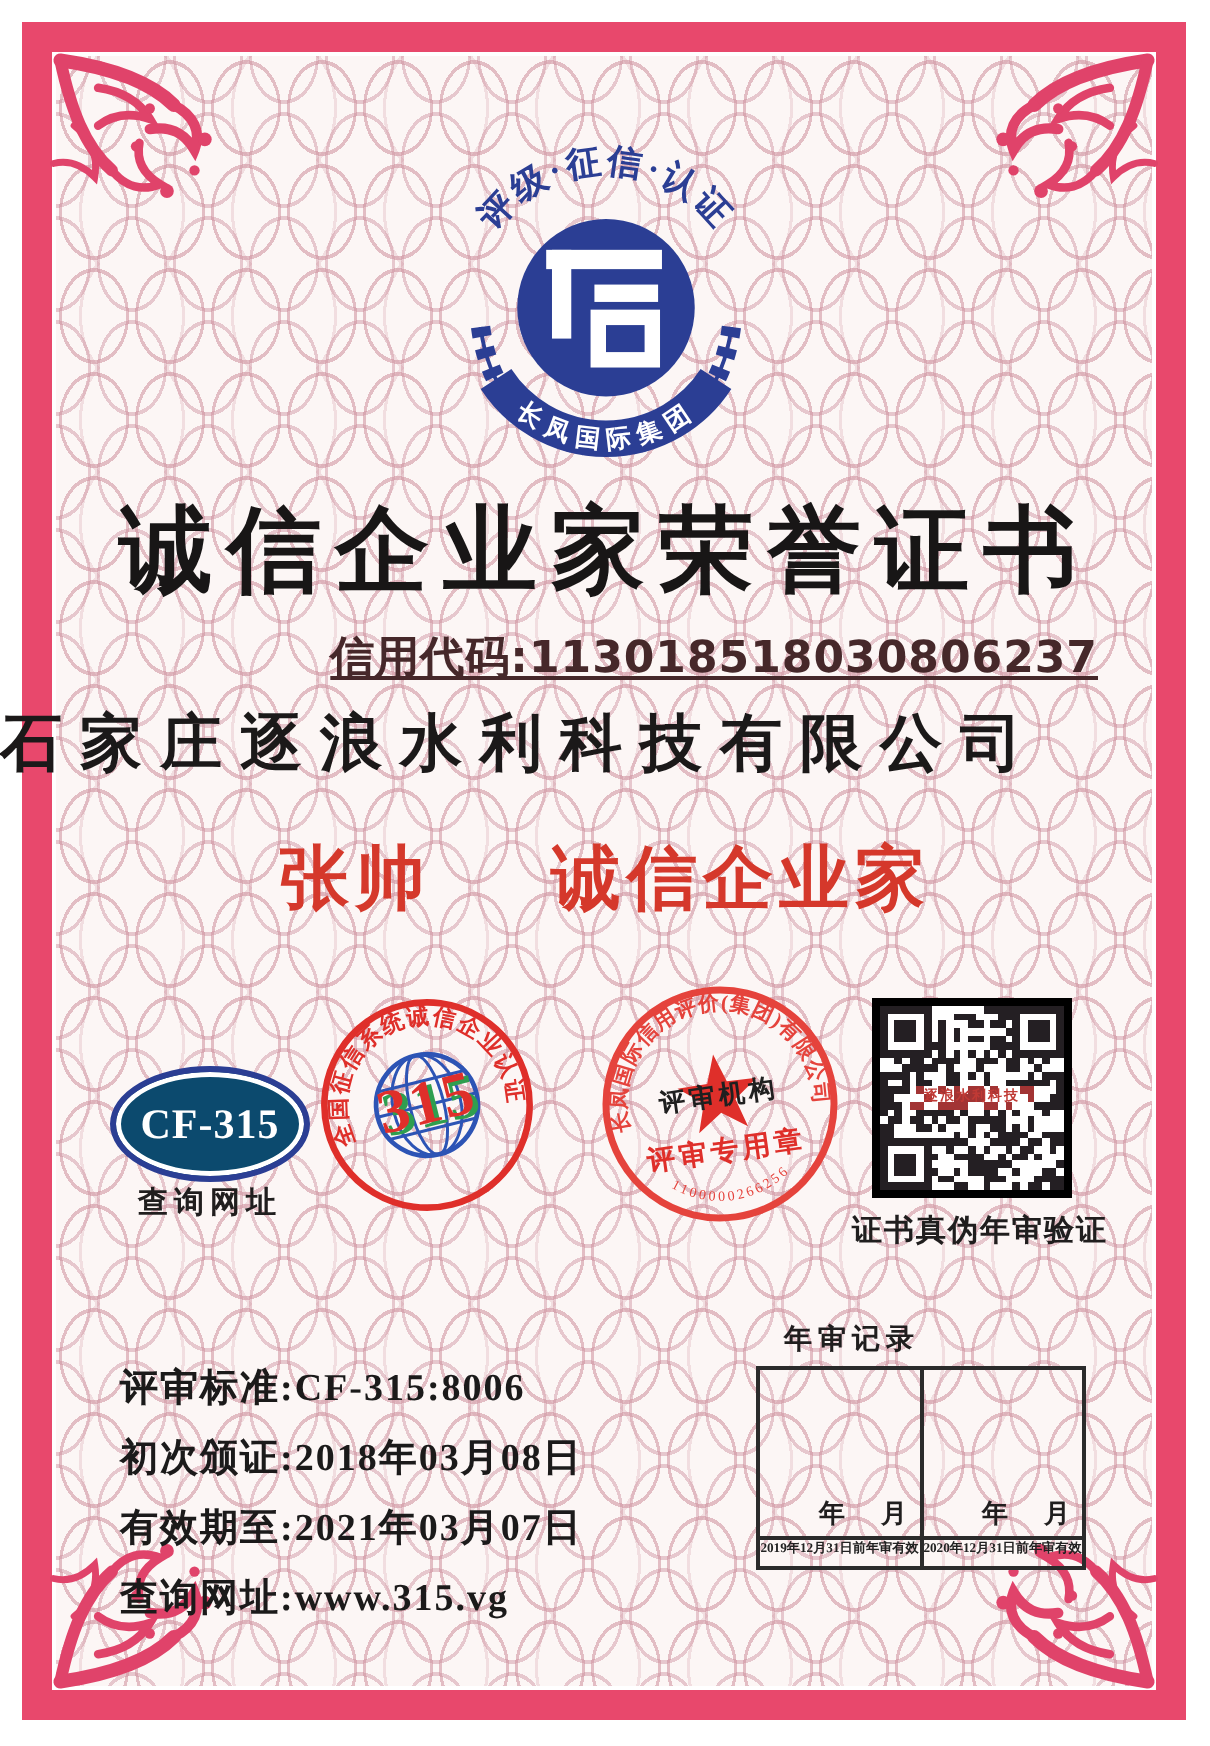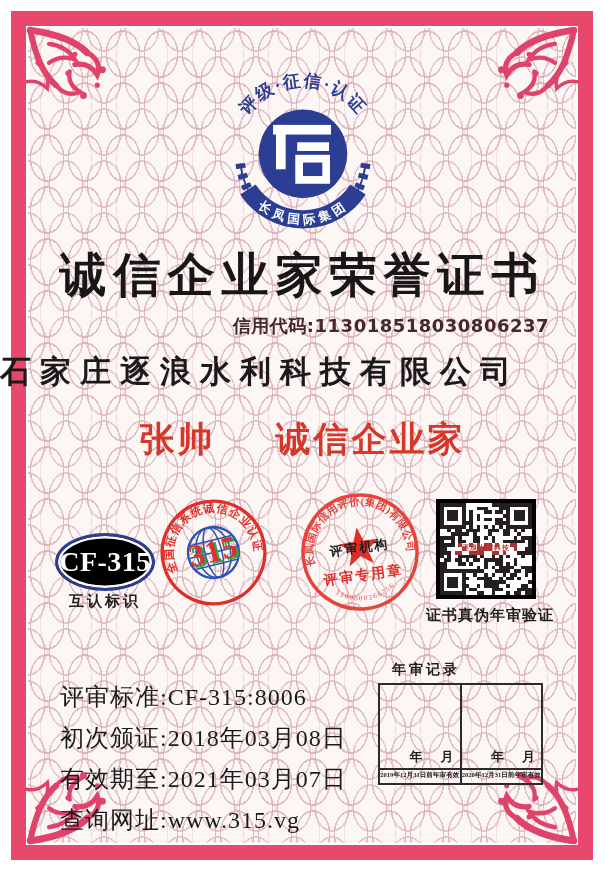--- a/index.html
+++ b/index.html
@@ -19,51 +19,51 @@
   .fl-tr{right:26px;top:25px;transform:scaleX(-1);}
   .fl-bl{left:25px;bottom:27px;transform:scaleY(-1);}
   .fl-br{right:26px;bottom:27px;transform:scale(-1,-1);}
 
   .emblem{position:absolute;left:221px;top:64px;width:164px;height:172px;}
 
   .title{position:absolute;left:0;right:0;top:244px;text-align:center;
          font-family:Liberation Mono, monospace;
          font-weight:900;font-size:47px;letter-spacing:7px;color:#181616;white-space:nowrap;}
   .credit{position:absolute;right:56px;top:314px;font-family:"DejaVu Sans","Liberation Sans",sans-serif;
-          font-weight:bold;font-size:18px;color:#46282a;letter-spacing:.5px;}
+          font-weight:bold;font-size:22px;color:#46282a;letter-spacing:.5px;text-decoration:underline;}
   .company{position:absolute;left:0;right:0;top:351px;
            font-family:Liberation Sans, sans-serif;
            font-weight:900;font-size:31px;letter-spacing:9px;color:#1b1919;white-space:nowrap;}
   .names{position:absolute;left:0;right:0;top:416px;display:flex;justify-content:center;gap:60px;
          font-family:"DejaVu Sans","Liberation Sans",sans-serif;
          font-weight:900;font-size:35px;color:#d5382b;}
   .names span{letter-spacing:3px;white-space:nowrap;}
 
   .cf315{position:absolute;left:55px;top:533px;width:94px;height:52px;border-radius:50%;
-         background:#000000;border:3px solid #2b3e94;box-shadow:inset 0 0 0 2.5px #ffffff;
+         background:#0c4a6e;border:3px solid #2b3e94;box-shadow:inset 0 0 0 2.5px #ffffff;
          display:flex;align-items:center;justify-content:center;
-         color:#ffffff;font-weight:bold;font-size:28px;letter-spacing:.5px;}
+         color:#ffffff;font-weight:bold;font-size:21px;letter-spacing:.5px;}
   .mutual{position:absolute;left:56px;top:592px;width:98px;text-align:center;
           font-weight:bold;font-size:15px;letter-spacing:3px;color:#201e1e;}
 
   .seal-globe{position:absolute;left:157px;top:496px;width:113px;height:113px;transform:rotate(-14deg);}
   .seal-org{position:absolute;left:298px;top:490px;width:124px;height:124px;transform:rotate(-8deg);}
 
   .qr-wrap{position:absolute;left:436px;top:499px;width:100px;height:100px;background:#000000;padding:0;}
   #qr{display:grid;grid-template-columns:repeat(25,1fr);grid-template-rows:repeat(25,1fr);
       width:92px;height:92px;margin:4px;background:#ffffff;}
   .qm{background:#241f23;}
   .qr-red{background:#a23434;}
   .qr-center-text{position:absolute;left:0;right:0;top:44px;text-align:center;
       font-size:7px;font-weight:bold;color:#c03a35;letter-spacing:1px;}
   .qr-caption{position:absolute;left:426px;top:606px;width:120px;text-align:left;
       font-weight:bold;font-size:15px;letter-spacing:1px;color:#201e1e;white-space:nowrap;}
 
   .details{position:absolute;left:60px;top:681px;color:#1b1a1a;}
-  .details p{margin:0 0 9px 0;font-weight:normal;font-size:24px;letter-spacing:1px;white-space:nowrap;}
+  .details p{margin:0 0 9px 0;font-weight:bold;font-size:19px;letter-spacing:1px;white-space:nowrap;}
 
   .review-title{position:absolute;left:392px;top:661px;font-weight:bold;font-size:14px;
       letter-spacing:3px;color:#201e1e;}
   .review-grid{position:absolute;left:378px;top:683px;width:161px;height:83px;
       border:2px solid #2b2b2b;display:flex;}
   .review-cell{flex:1;position:relative;}
   .review-cell + .review-cell{border-left:2px solid #2b2b2b;}
   .ym{position:absolute;right:6px;bottom:2px;display:flex;gap:18px;
       font-weight:bold;font-size:13px;color:#201e1e;}
   .notes{position:absolute;left:378px;top:768px;width:161px;height:15px;
@@ -182,21 +182,21 @@
   <div class="credit">信用代码:113018518030806237</div>
   <div class="company">石家庄逐浪水利科技有限公司</div>
   <div class="names">
     <span>张帅</span>
     <span>诚信企业家</span>
   </div>
 
   <div class="cf315">
     <span>CF-315</span>
   </div>
-  <div class="mutual">互认标识</div>
+  <div class="mutual">查询网址</div>
 
   <svg class="seal-globe" viewBox="0 0 120 120" font-family="Liberation Serif, serif">
     <defs>
         <path id="msArc" d="M 18.5 71.1 A 43 43 0 1 1 101.5 71.1"></path>
       </defs>
     <circle cx="60" cy="60" r="54.5" fill="none" stroke="#df2f2a" stroke-width="3.5"></circle>
     <text font-size="12" font-weight="bold" fill="#df2f2a" letter-spacing="1">
       <textPath href="#msArc" startOffset="50%" text-anchor="middle">全国征信系统诚信企业认证</textPath>
     </text>
     <g stroke="#2d54b5" fill="none">

